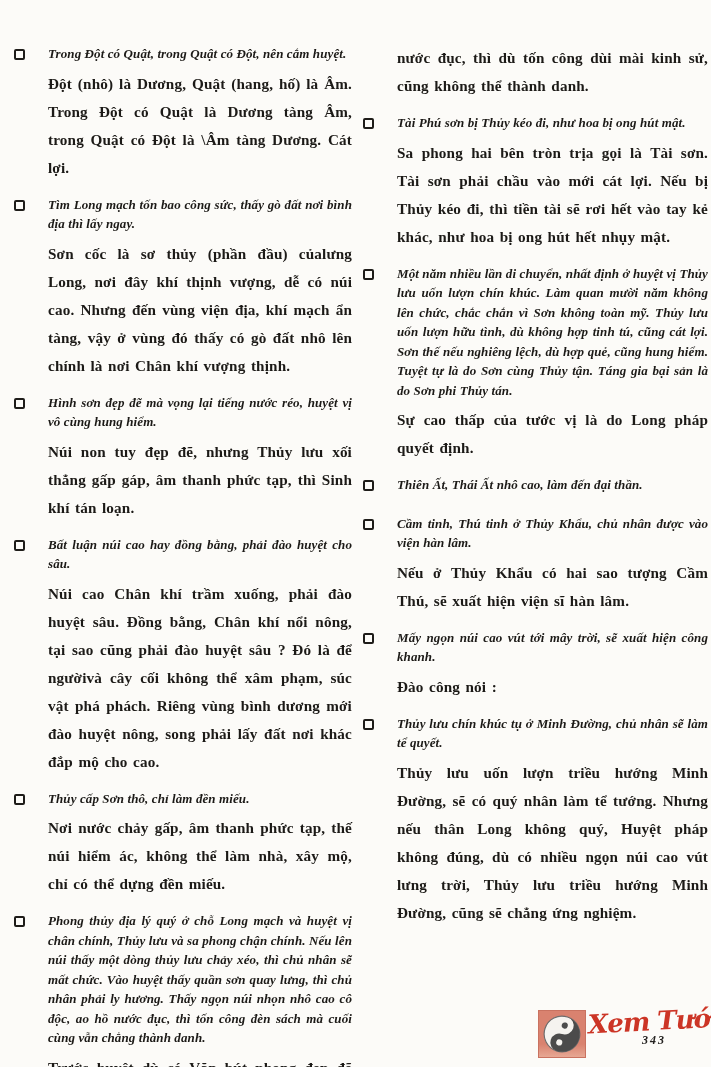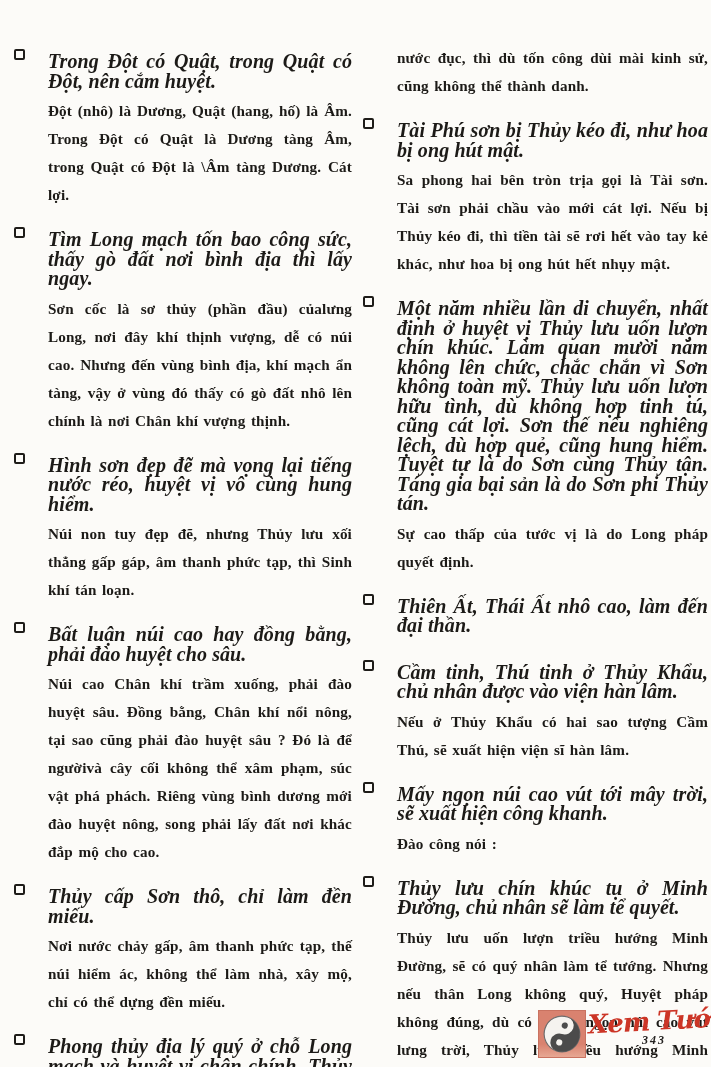--- a/index.html
+++ b/index.html
@@ -33,24 +33,24 @@
     width: 11px;
     height: 11px;
     border: 2px solid #1e1c19;
     border-radius: 2px;
     margin-top: 5px;
     display: inline-block;
   }
   .bullet-spacer { width: 11px; height: 11px; display: inline-block; }
 
   .heading {
-    margin: 8px 0 6px 0;
+    margin: 0 0 6px 0;
     font-style: italic;
     font-weight: 700;
-    font-size: 20px;
+    font-size: 13px;
     line-height: 19.5px;
     text-align: justify;
     letter-spacing: 0.1px;
   }
   .para {
     margin: 0 0 6px 0;
     font-weight: 700;
     font-size: 15.2px;
     line-height: 28px;
     text-align: justify;
@@ -117,21 +117,21 @@
       <div class="content">
         <p class="heading">Trong Đột có Quật, trong Quật có Đột, nên cắm huyệt.</p>
         <p class="para">Đột (nhô) là Dương, Quật (hang, hố) là Âm. Trong Đột có Quật là Dương tàng Âm, trong Quật có Đột là \Âm tàng Dương. Cát lợi.</p>
       </div>
     </section>
 
     <section class="item">
       <span class="bullet"></span>
       <div class="content">
         <p class="heading">Tìm Long mạch tốn bao công sức, thấy gò đất nơi bình địa thì lấy ngay.</p>
-        <p class="para">Sơn cốc là sơ thủy (phần đầu) củalưng Long, nơi đây khí thịnh vượng, dễ có núi cao. Nhưng đến vùng bình địa, khí mạch ẩn tàng, vậy ở vùng đó thấy có gò đất nhô lên chính là nơi Chân khí vượng thịnh.</p>
+        <p class="para">Sơn cốc là sơ thủy (phần đầu) củalưng Long, nơi đây khí thịnh vượng, dễ có núi cao. Nhưng đến vùng viện địa, khí mạch ẩn tàng, vậy ở vùng đó thấy có gò đất nhô lên chính là nơi Chân khí vượng thịnh.</p>
       </div>
     </section>
 
     <section class="item">
       <span class="bullet"></span>
       <div class="content">
         <p class="heading">Hình sơn đẹp đẽ mà vọng lại tiếng nước réo, huyệt vị vô cùng hung hiểm.</p>
         <p class="para">Núi non tuy đẹp đẽ, nhưng Thủy lưu xối thẳng gấp gáp, âm thanh phức tạp, thì Sinh khí tán loạn.</p>
       </div>
     </section>

